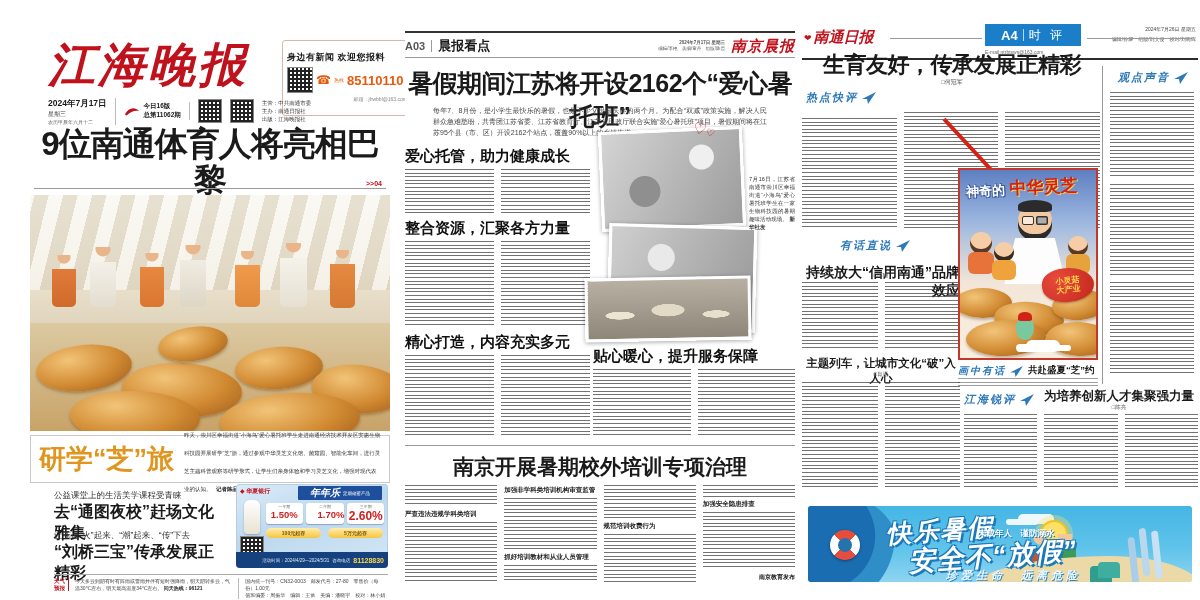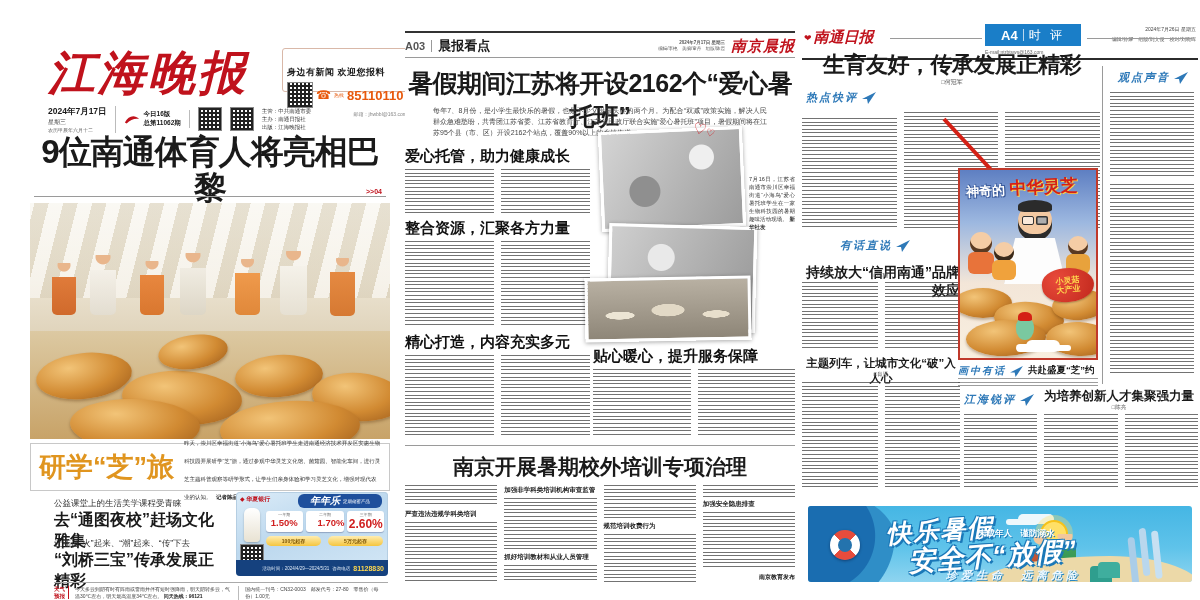--- a/index.html
+++ b/index.html
@@ -25,27 +25,27 @@
   .shroom{position:absolute;border-radius:50%;background:radial-gradient(ellipse at 35% 30%,#f2c478,#d18a32 55%,#a96620 88%);box-shadow:0 2px 3px rgba(90,50,10,.35);}
   .person{position:absolute;border-radius:5px;background-repeat:no-repeat;}
   .pill{border-radius:8px;background:linear-gradient(#ffedb0,#f5c53e);color:#7a5200;font-weight:bold;text-align:center;}
   .chip{background:#fff;border-radius:3px;text-align:center;box-shadow:0 1px 1px rgba(0,0,60,.25);}
 </style>
 </head>
 <body>
 
 <div id="canvas">
 
-  <div class="page" style="left:30px;top:36px;width:360px;height:552px;">
+  <div class="page" style="left:30px;top:28px;width:360px;height:552px;">
 
     <div class="abs" style="left:18px;top:6px;width:225px;height:58px;">
       <span class="serif red" style="font-size:47px;font-weight:900;letter-spacing:3px;font-style:italic;">江海晚报</span>
     </div>
 
-    <div class="abs" style="left:252px;top:12px;width:130px;height:44px;border:1px solid #d9b8a8;border-radius:3px;padding:17px 4px;box-sizing:border-box;">
+    <div class="abs" style="left:252px;top:12px;width:130px;height:76px;border:1px solid #d9b8a8;border-radius:3px;padding:10px 4px;box-sizing:border-box;">
       <div style="font-size:9px;font-weight:900;letter-spacing:.5px;">身边有新闻  欢迎您报料</div>
       <div style="display:flex;align-items:center;gap:3px;margin-top:3px;">
         <div class="qr" style="width:24px;height:24px;"></div>
         <span style="color:#e8590c;font-size:12px;">☎</span>
         <span style="font-size:5px;color:#e8590c;">热线</span>
         <span style="color:#e8590c;font-weight:900;font-size:13px;">85110110</span>
       </div>
       <div style="font-size:5px;color:#888;margin-top:3px;text-align:right;">邮箱：jhwbbl@163.com</div>
     </div>
 
@@ -118,21 +118,21 @@
         <span style="font-size:16px;font-weight:900;">“刘桥三宝”传承发展正精彩</span>
         <span style="font-size:8px;font-weight:900;color:#c0121c;">&gt;&gt;05</span>
       </div>
     </div>
 
     <div class="abs" style="left:206px;top:456px;width:152px;height:84px;border-radius:4px;overflow:hidden;background:linear-gradient(160deg,#dcecf8 0%,#bcd8ee 45%,#d5e8f6 100%);box-shadow:0 0 0 1px #b5cee2 inset;">
       <div class="abs" style="left:4px;top:3px;font-size:6px;font-weight:900;color:#c0121c;">
         <span>◆</span>
         <span>华夏银行</span>
       </div>
-      <div class="abs" style="left:62px;top:2px;width:84px;height:14px;background:#1e4f9c;border-radius:6px;color:#fff;display:flex;align-items:center;justify-content:center;gap:3px;">
+      <div class="abs" style="left:62px;top:2px;width:84px;height:14px;background:#1e4f9c;border-radius:1px;color:#fff;display:flex;align-items:center;justify-content:center;gap:3px;">
         <span style="font-size:10px;font-weight:900;font-style:italic;">年年乐</span>
         <span style="font-size:4.5px;">定期储蓄产品</span>
       </div>
       <div class="abs" style="left:8px;top:16px;width:16px;height:34px;background:linear-gradient(#ffffff,#e8e2d2);border-radius:6px 6px 4px 4px;box-shadow:0 1px 2px rgba(0,0,0,.25);"></div>
       <div class="qr abs" style="left:4px;top:52px;width:22px;height:22px;"></div>
       <div class="abs" style="left:30px;top:19px;width:118px;display:flex;gap:3px;">
         <div class="chip" style="flex:1;padding:1px 0;">
           <div style="font-size:4px;color:#666;">一年期</div>
           <div style="font-size:9.5px;font-weight:900;color:#d01f1f;">1.50%</div>
         </div>

